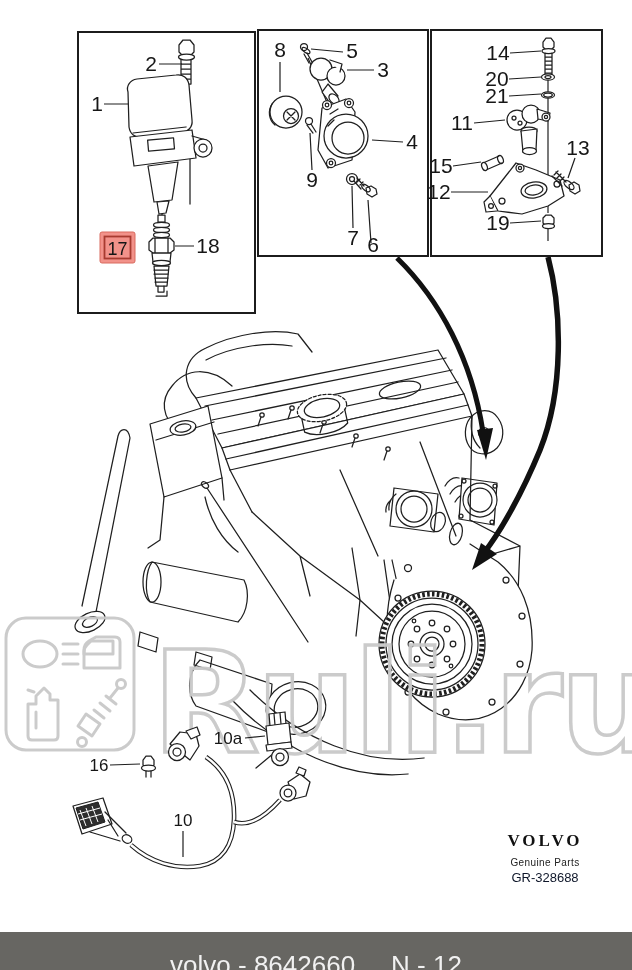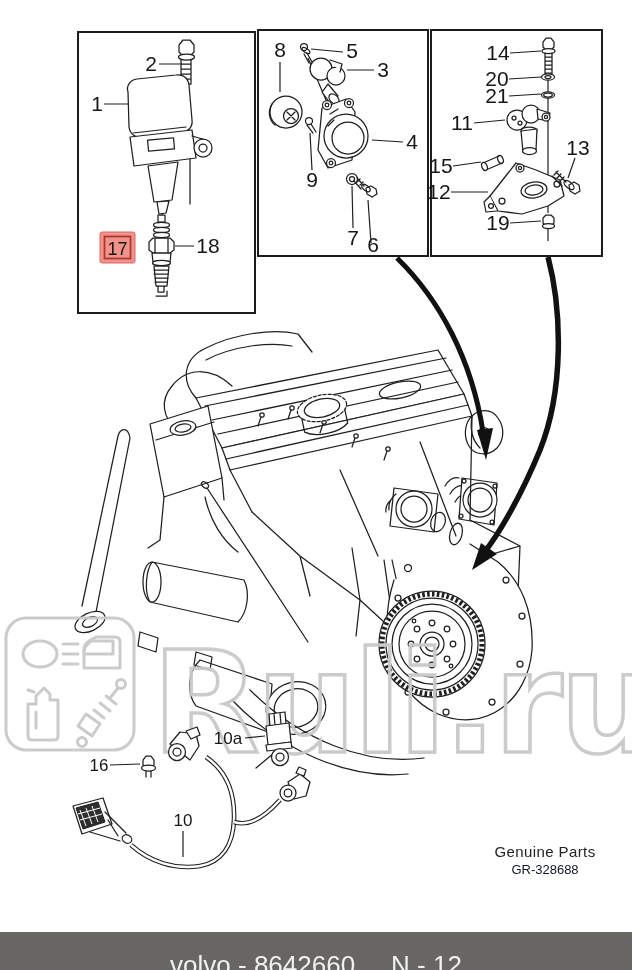--- a/index.html
+++ b/index.html
@@ -9,21 +9,21 @@
   .callout{font-family:"Liberation Sans",sans-serif;fill:#161616;}
   .callout-big{font-size:21px;}
   .callout-small{font-size:17px;}
   .leader{stroke:#1f1f1f;stroke-width:1.2;fill:none;}
   .art{stroke:#1f1f1f;stroke-width:1.25;fill:none;stroke-linecap:round;stroke-linejoin:round;}
   .artw{stroke:#1f1f1f;stroke-width:1.25;fill:#ffffff;stroke-linecap:round;stroke-linejoin:round;}
   .wm{stroke:#c9c9c9;fill:none;stroke-width:3;stroke-linecap:round;stroke-linejoin:round;}
   .brand-block{position:absolute;left:478px;top:831px;width:134px;text-align:center;}
   .brand-logo{font-family:"Liberation Serif",serif;font-weight:bold;font-size:17px;
               letter-spacing:3px;color:#111;}
-  .brand-sub{font-size:15px;color:#222;margin-top:12px;letter-spacing:.4px;}
+  .brand-sub{font-size:10px;color:#222;margin-top:6px;letter-spacing:.4px;}
   .brand-ref{font-size:13px;color:#0f172a;margin-top:2px;}
   .footer-bar{position:absolute;left:0;top:932px;width:632px;height:66px;background:#676662;
               display:flex;align-items:center;justify-content:center;gap:36px;
               color:#f1f1f1;font-size:26px;}
 </style>
 </head>
 <body>
 
 <div class="stage">
 
@@ -382,20 +382,21 @@
 
   <g>
     <path class="leader" d="M110,765 L140,764 M245,738 L265,736 M183,831 L183,857"></path>
     <text class="callout callout-small" x="99" y="771" text-anchor="middle">16</text>
     <text class="callout callout-small" x="228" y="744" text-anchor="middle">10a</text>
     <text class="callout callout-small" x="183" y="826" text-anchor="middle">10</text>
   </g>
 </svg>
 
 <div class="brand-block">
+  <div class="brand-logo">VOLVO</div>
   <div class="brand-sub">Genuine Parts</div>
   <div class="brand-ref">GR-328688</div>
 </div>
 
 <div class="footer-bar">
   <span>volvo - 8642660</span>
   <span>N - 12</span>
 </div>
 
 </div>

